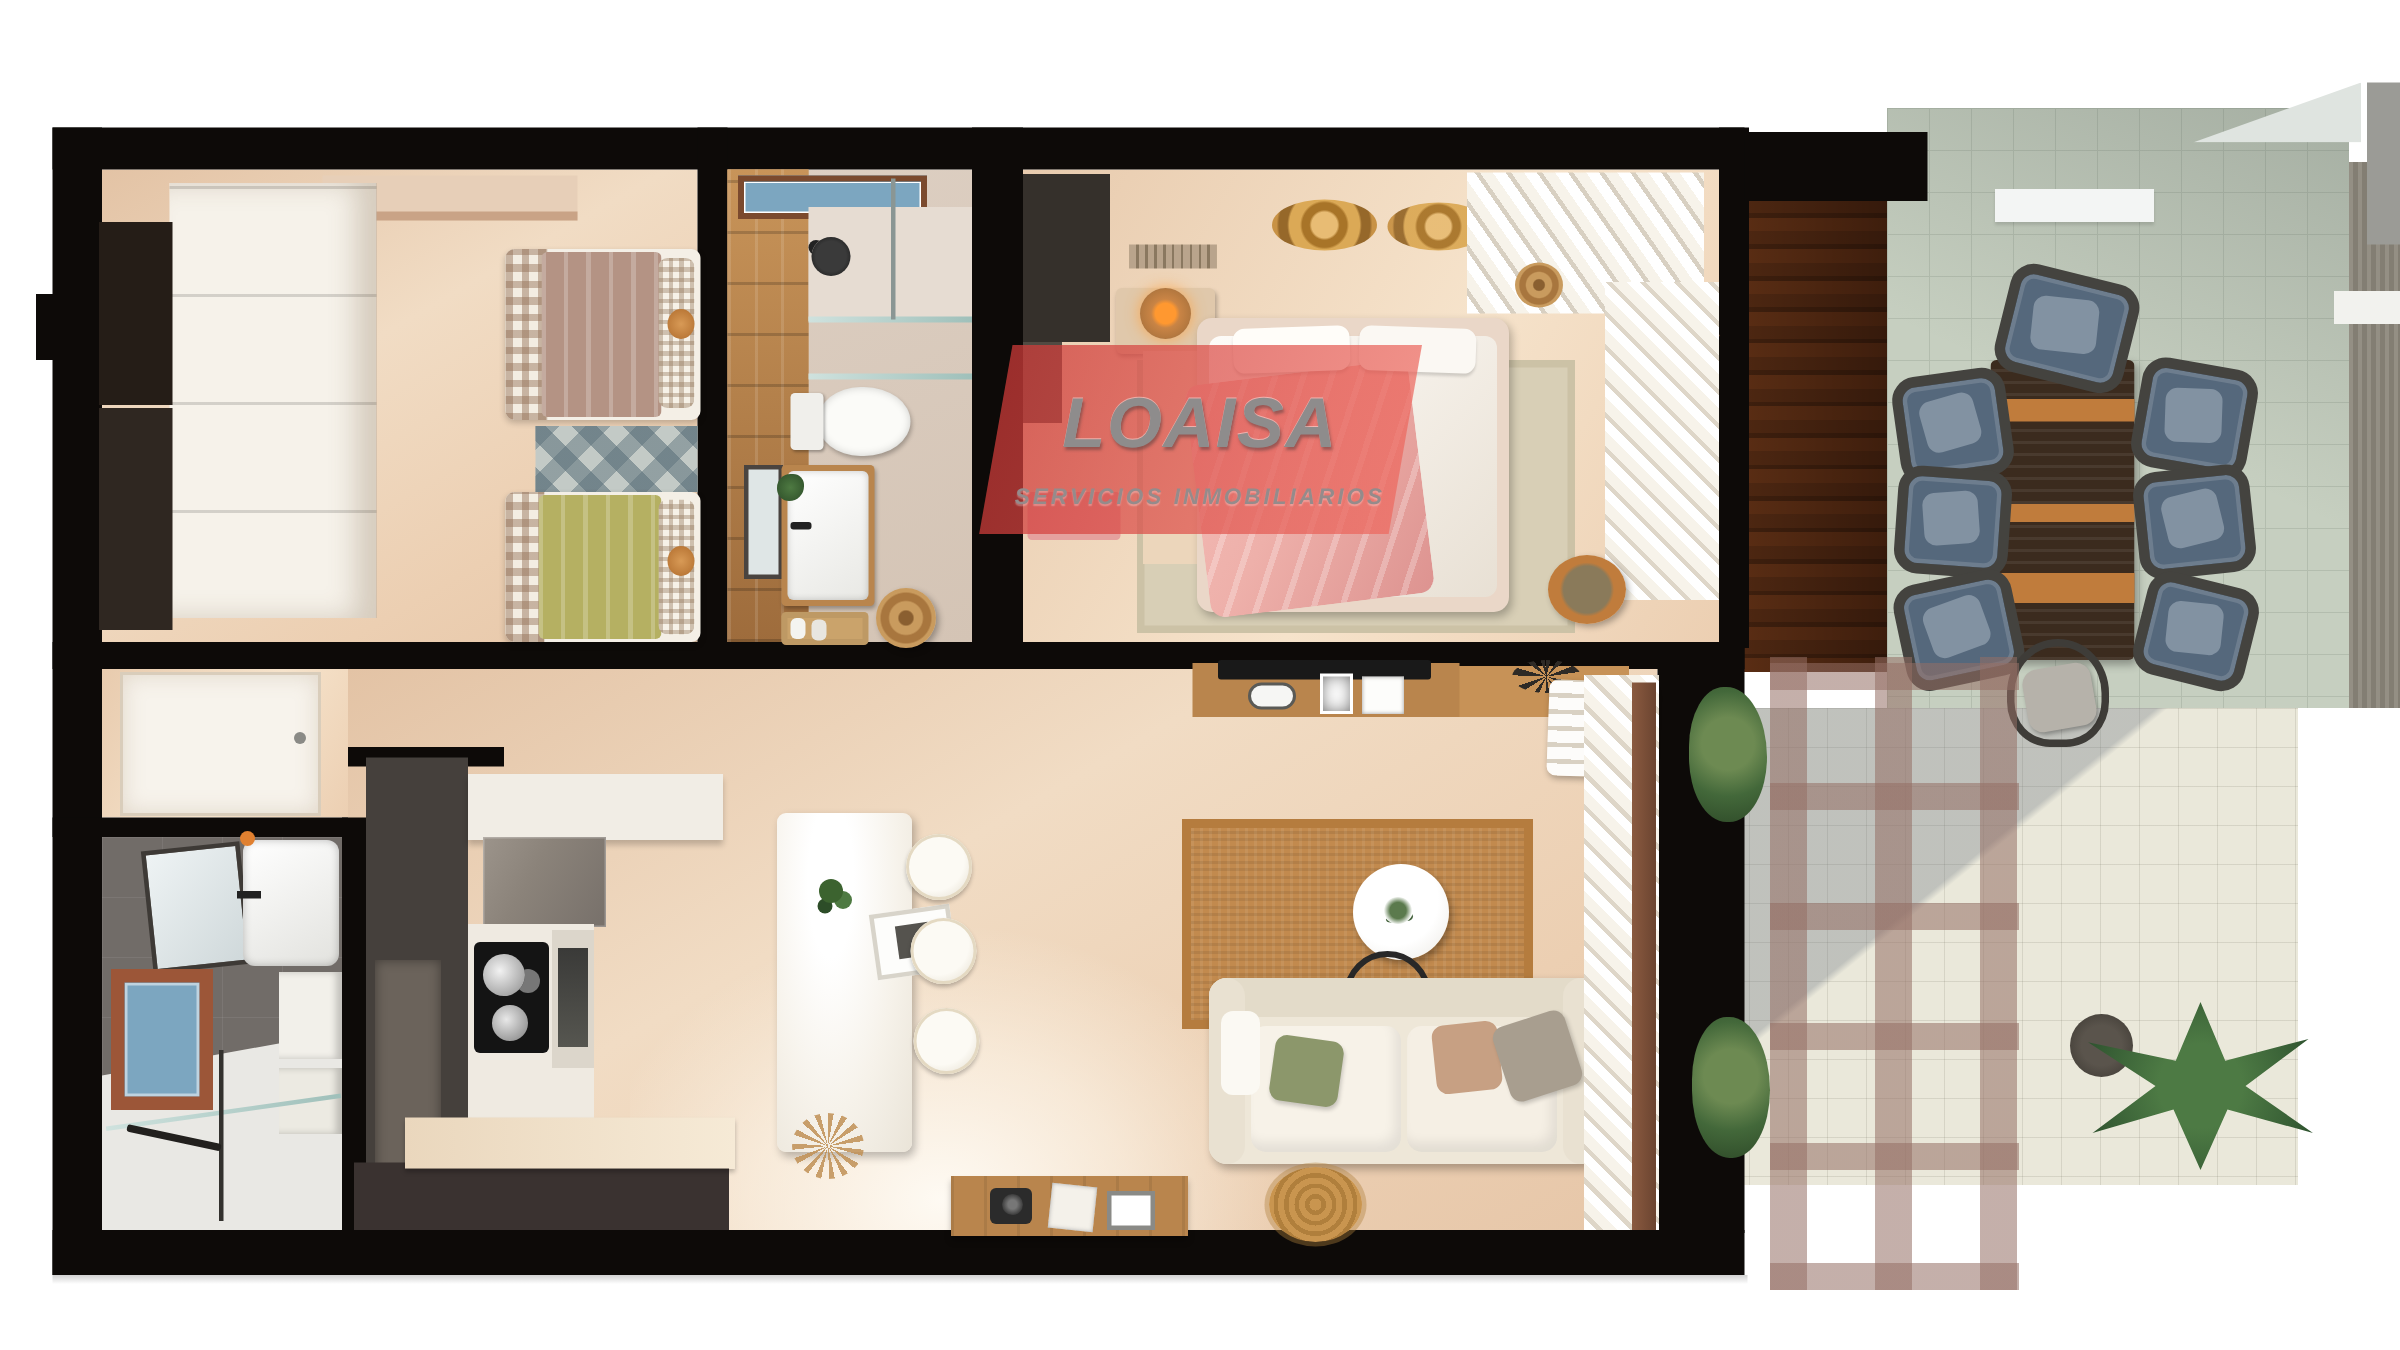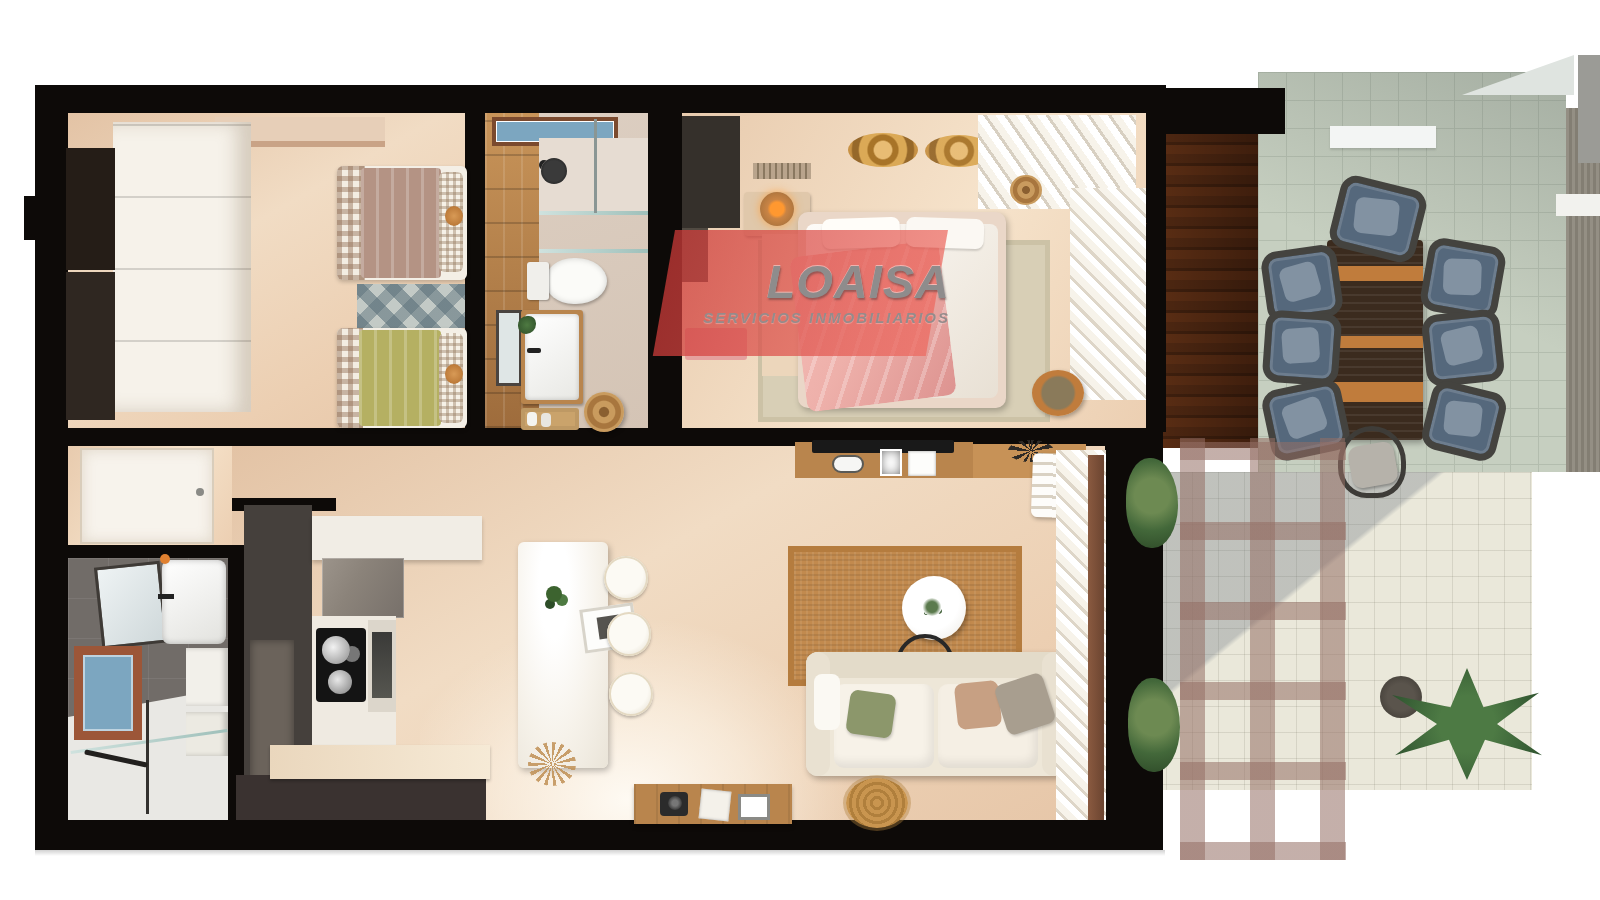--- a/index.html
+++ b/index.html
@@ -58,21 +58,21 @@
      repeating-linear-gradient(0deg,var(--pergola) 0 18px,transparent 18px 80px);}
   .shrub{border-radius:46% 54% 50% 50%;background:radial-gradient(circle at 50% 42%,#6d8a52 0 30%,#43683a 60%,#2e4a28 100%);}
   .jute-tex{background-color:var(--jute);background-image:
      repeating-linear-gradient(0deg,rgba(0,0,0,.08) 0 2px,transparent 2px 5px),
      repeating-linear-gradient(90deg,rgba(255,255,255,.07) 0 2px,transparent 2px 6px);}
   .wm-box{background:linear-gradient(100deg,rgba(205,58,56,.74),rgba(238,104,94,.70));
      transform:skewX(-10deg);transform-origin:0 0;}
   .wm-text{color:var(--wmText);text-align:center;font-style:italic;font-weight:bold;}
   .wm-brand{font-size:47px;line-height:1;letter-spacing:1px;
      text-shadow:0 -1px 0 rgba(255,255,255,.45),1px 2px 2px rgba(80,60,60,.5);}
-  .wm-tag{font-size:15px;letter-spacing:2px;margin-top:4px;color:#958b8b;
+  .wm-tag{font-size:15px;letter-spacing:2px;margin-top:18px;color:#958b8b;
      text-shadow:0 1px 1px rgba(255,255,255,.3);}
   .sun{background:radial-gradient(ellipse at 45% 90%,rgba(255,252,246,.95) 0%,rgba(255,250,240,.55) 35%,transparent 65%);}
 </style>
 </head>
 <body>
 
 <div class="plan">
 
   <div class="a floor-warm" style="left:68px;top:113px;width:397px;height:315px;"></div>
   <div class="a floor-bath" style="left:485px;top:113px;width:163px;height:315px;"></div>
@@ -266,18 +266,18 @@
   <div class="a" style="left:1338px;top:426px;width:68px;height:72px;border:5px solid #3e3c38;border-radius:50% 50% 42% 42%;box-sizing:border-box;"></div>
   <div class="a" style="left:1350px;top:444px;width:46px;height:42px;background:#b6b2aa;border-radius:10px;transform:rotate(-10deg);box-shadow:1px 2px 3px rgba(0,0,0,.3);"></div>
   <div class="a shrub" style="left:1126px;top:458px;width:52px;height:90px;"></div>
   <div class="a shrub" style="left:1128px;top:678px;width:52px;height:94px;"></div>
   <div class="a" style="left:1380px;top:676px;width:42px;height:42px;background:radial-gradient(circle,#5a544c 0 45%,#3a3630 100%);border-radius:50%;"></div>
   <div class="a" style="left:1392px;top:668px;width:150px;height:112px;background:radial-gradient(circle,#4d7a44 0 30%,#27492a 100%);clip-path:polygon(50% 0%,61% 35%,98% 22%,70% 50%,100% 78%,62% 64%,50% 100%,38% 64%,2% 78%,30% 50%,0% 24%,39% 35%);"></div>
 
   <div class="a pergola-grid" style="left:1180px;top:438px;width:166px;height:422px;"></div>
 
   <div class="a wm-box" style="left:675px;top:230px;width:273px;height:126px;"></div>
-  <div class="a wm-text" style="left:650px;top:258px;width:300px;text-align:right;">
+  <div class="a wm-text" style="left:650px;top:258px;width:300px;">
     <div class="wm-brand">LOAISA</div>
     <div class="wm-tag">SERVICIOS INMOBILIARIOS</div>
   </div>
 
 </div>
 
 </body></html>

